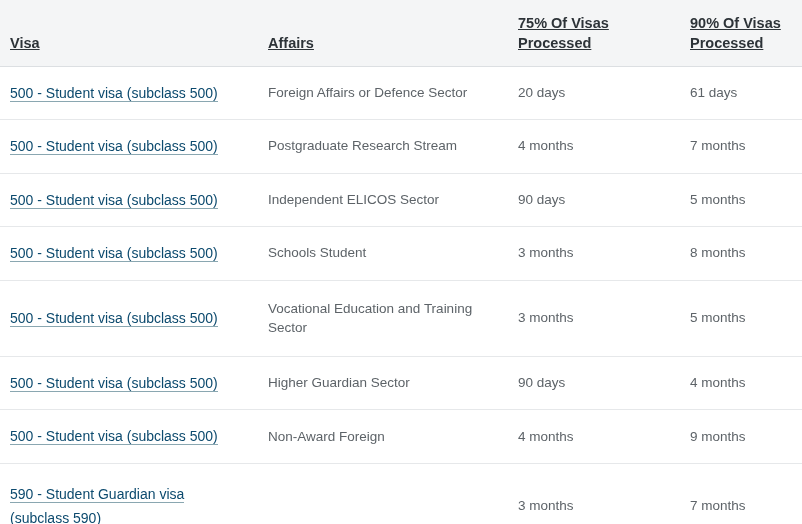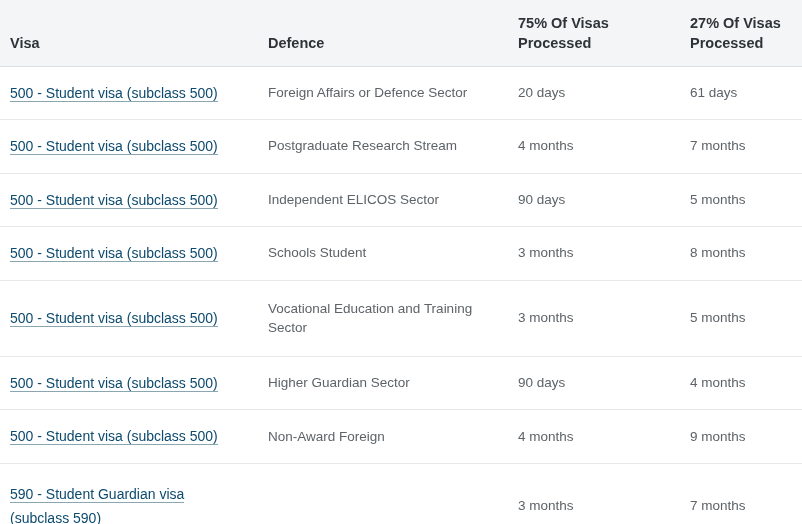--- a/index.html
+++ b/index.html
@@ -23,20 +23,21 @@
     border-bottom: 1px solid #dcdfe2;
     text-align: left;
     vertical-align: bottom;
     font-size: 14.5px;
     font-weight: bold;
     color: #2d3338;
     line-height: 1.35;
     padding: 10px 14px 12px 10px;
     height: 66px;
     box-sizing: border-box;
+    text-decoration: underline;
   }
   .visa-table tbody td {
     border-bottom: 1px solid #e6e8ea;
     text-align: left;
     vertical-align: middle;
     font-size: 13.5px;
     color: #5d6368;
     line-height: 1.45;
     padding: 14px 14px 14px 10px;
     box-sizing: border-box;
@@ -70,28 +71,28 @@
     <col class="col-stream">
     <col class="col-p75">
     <col class="col-p90">
   </colgroup>
   <thead>
     <tr>
       <th>
         <span>Visa</span>
       </th>
       <th>
-        <span>Defence</span>
+        <span>Affairs</span>
       </th>
       <th>
         <span>75% Of Visas</span><br>
         <span>Processed</span>
       </th>
       <th>
-        <span>27% Of Visas</span><br>
+        <span>90% Of Visas</span><br>
         <span>Processed</span>
       </th>
     </tr>
   </thead>
   <tbody>
 
     <tr>
       <td>
         <a class="visa-link">500 - Student visa (subclass 500)</a>
       </td>

